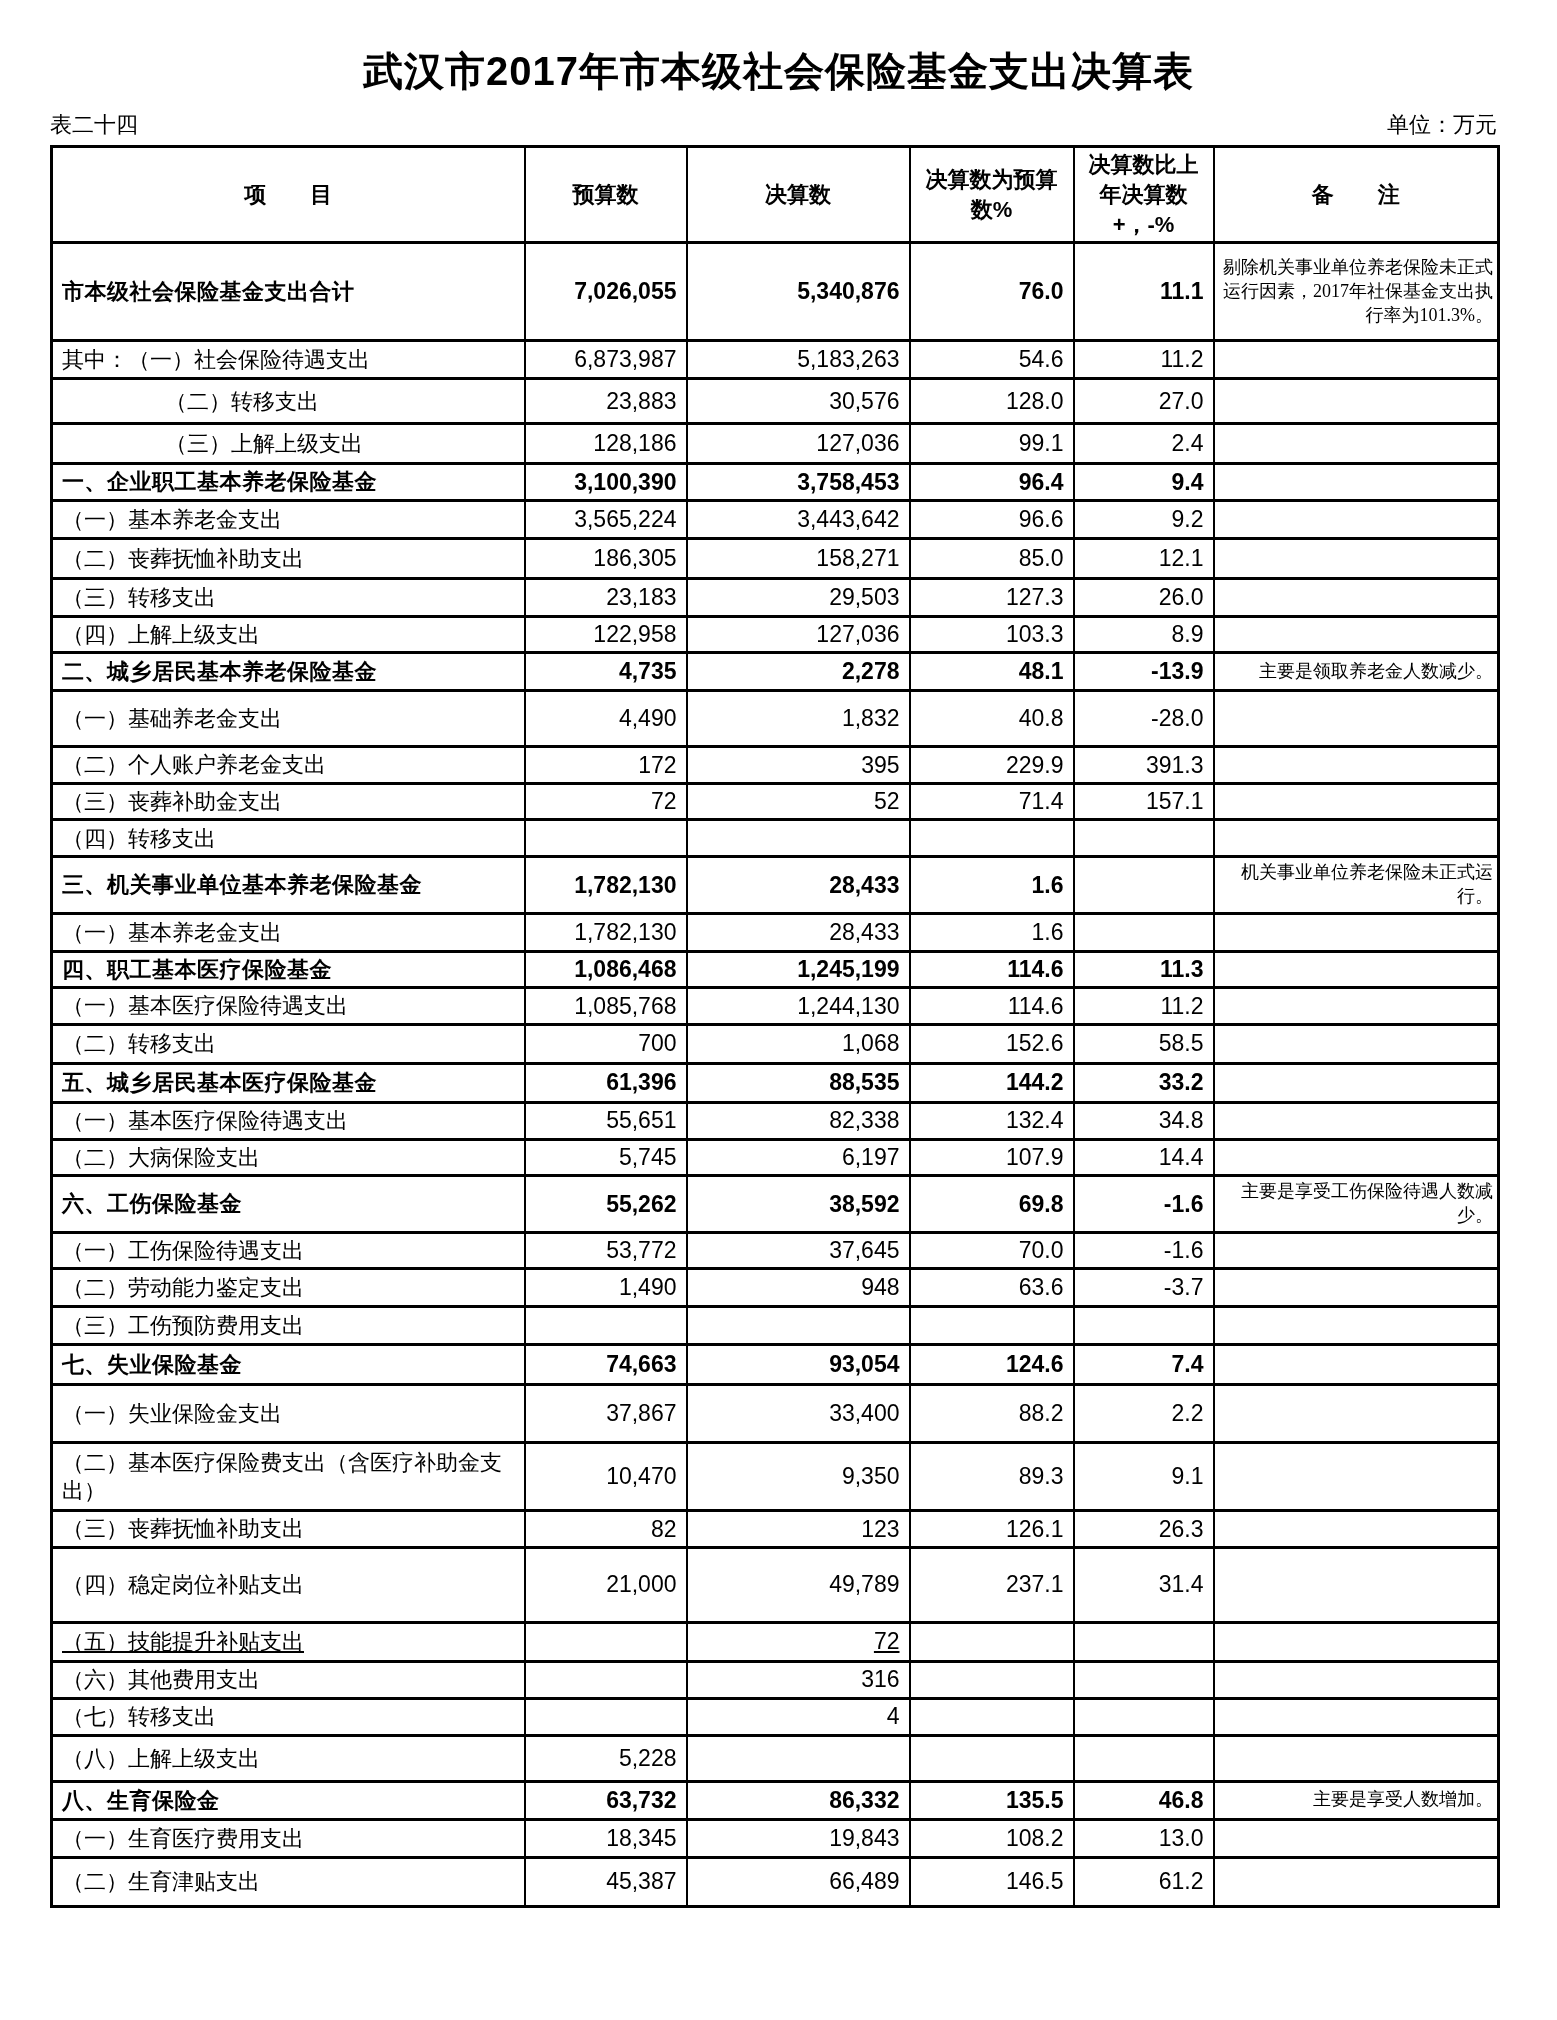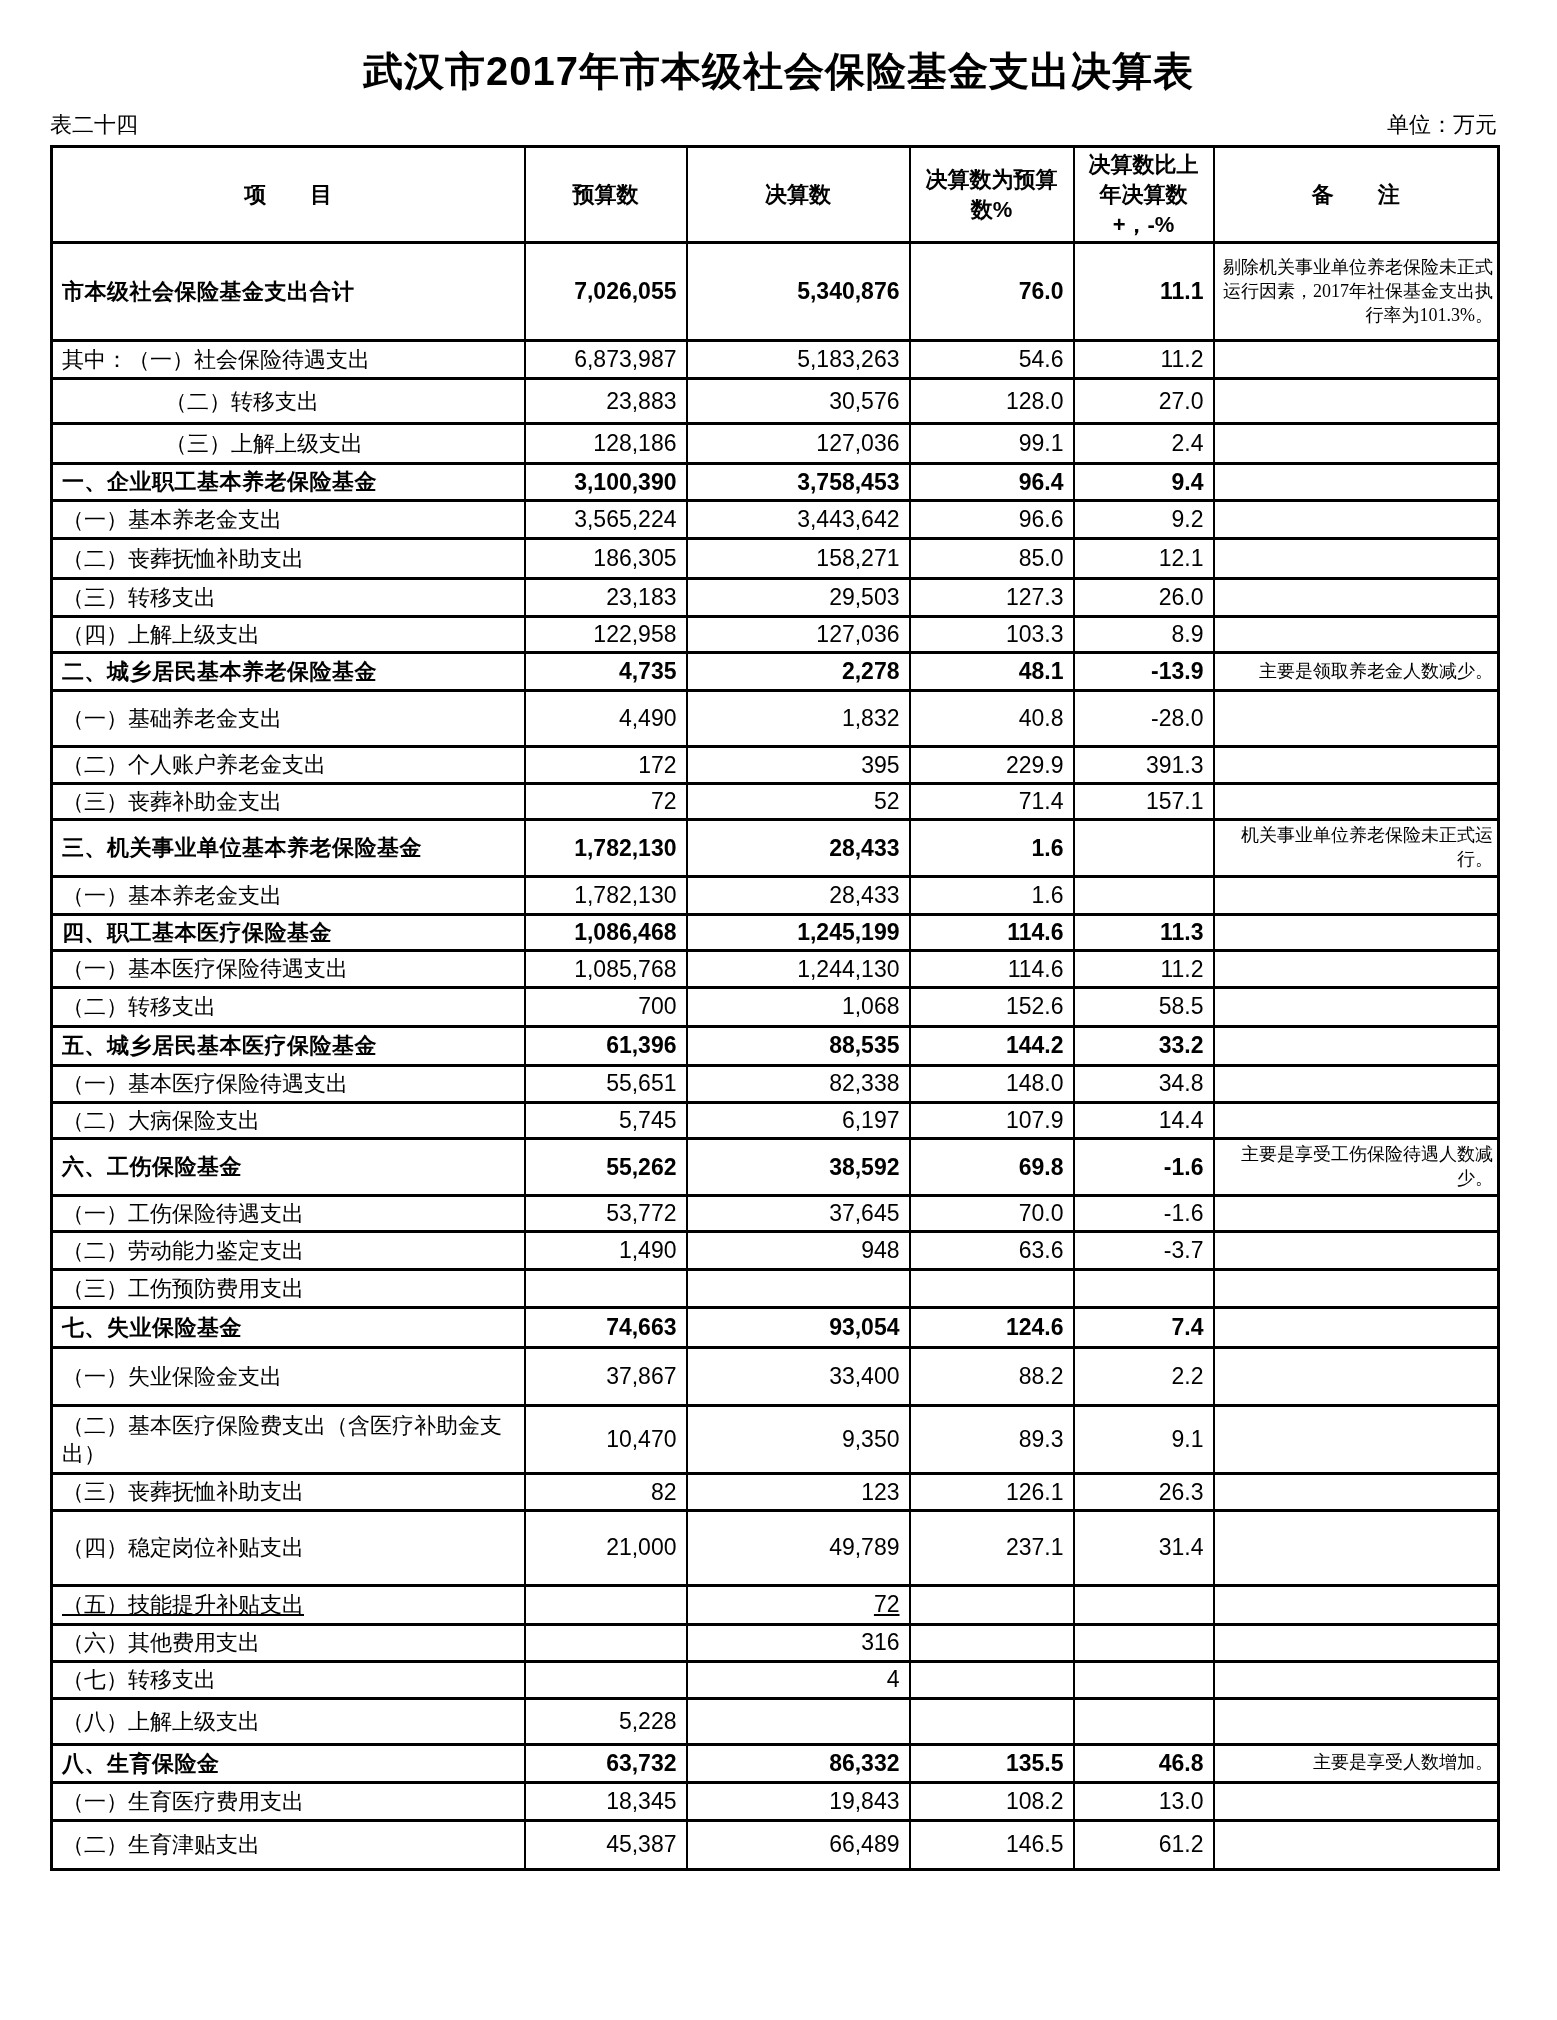--- a/index.html
+++ b/index.html
@@ -206,20 +206,28 @@
         <td class="c-remark"></td>
       </tr>
       <tr style="height: 36px;">
         <td class="c-item">（三）丧葬补助金支出</td>
         <td class="c-num">72</td>
         <td class="c-num">52</td>
         <td class="c-num">71.4</td>
         <td class="c-num">157.1</td>
         <td class="c-remark"></td>
       </tr>
+      <tr style="height: 37px;">
+        <td class="c-item">（四）转移支出</td>
+        <td class="c-num"></td>
+        <td class="c-num"></td>
+        <td class="c-num"></td>
+        <td class="c-num"></td>
+        <td class="c-remark"></td>
+      </tr>
       <tr class="bold" style="height: 56px;">
         <td class="c-item">三、机关事业单位基本养老保险基金</td>
         <td class="c-num">1,782,130</td>
         <td class="c-num">28,433</td>
         <td class="c-num">1.6</td>
         <td class="c-num"></td>
         <td class="c-remark">机关事业单位养老保险未正式运行。</td>
       </tr>
       <tr style="height: 38px;">
         <td class="c-item">（一）基本养老金支出</td>
@@ -258,21 +266,21 @@
         <td class="c-num">61,396</td>
         <td class="c-num">88,535</td>
         <td class="c-num">144.2</td>
         <td class="c-num">33.2</td>
         <td class="c-remark"></td>
       </tr>
       <tr style="height: 37px;">
         <td class="c-item">（一）基本医疗保险待遇支出</td>
         <td class="c-num">55,651</td>
         <td class="c-num">82,338</td>
-        <td class="c-num">148.0</td>
+        <td class="c-num">132.4</td>
         <td class="c-num">34.8</td>
         <td class="c-remark"></td>
       </tr>
       <tr style="height: 36px;">
         <td class="c-item">（二）大病保险支出</td>
         <td class="c-num">5,745</td>
         <td class="c-num">6,197</td>
         <td class="c-num">107.9</td>
         <td class="c-num">14.4</td>
         <td class="c-remark"></td>

